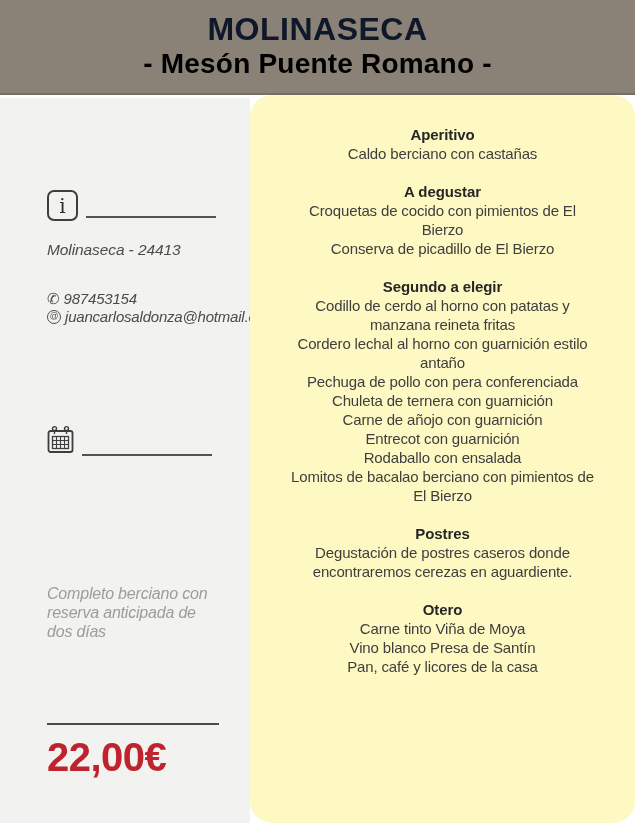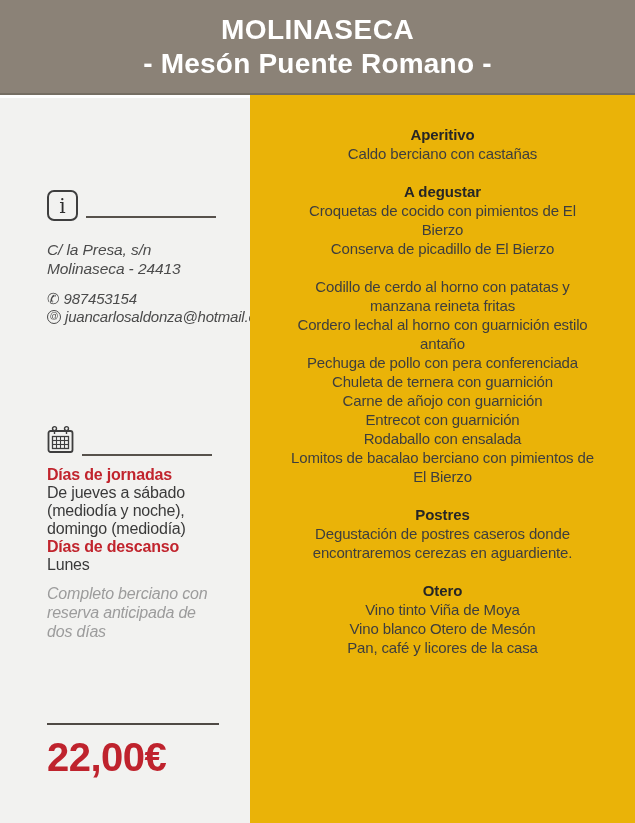--- a/index.html
+++ b/index.html
@@ -11,25 +11,25 @@
   }
   .page { position:relative; width:635px; height:823px; background:#ffffff; overflow:hidden; }
 
   
   .masthead {
     height:95px; background:#8b8277;
     border-bottom:2px solid #756e63;
     text-align:center; padding-top:13px;
   }
   .masthead .title {
-    font-size:28px; font-weight:bold; color:#ffffff;
+    font-size:32px; font-weight:bold; color:#0f172a;
     letter-spacing:0.5px; line-height:33px;
   }
   .masthead .subtitle {
-    font-size:28px; font-weight:bold; color:#ffffff;
+    font-size:28px; font-weight:bold; color:#000000;
     line-height:35px; letter-spacing:0.2px;
   }
 
   
   .content { position:relative; width:635px; height:728px; }
 
   
   .sidebar {
     position:absolute; left:0; top:3px; width:250px; height:725px;
     background:#f2f2f0;
@@ -79,21 +79,21 @@
     font-style:italic; color:#9c9c9c; letter-spacing:-0.2px;
   }
 
   .price-rule-wrap { top:625px; }
   .price-rule { width:172px; height:2px; background:#4f4a45; }
   .block-price { top:637px; font-size:40px; font-weight:bold; color:#bf232d; letter-spacing:-0.5px;text-align:center; }
 
   
   .menu {
     position:absolute; left:250px; top:0; width:385px; height:728px;
-    background:#eab308; padding-top:30px; text-align:center;
+    background:#fef9c3; padding-top:30px; text-align:center;border-radius:22px;
   }
   .menu-inner { width:312px; margin:0 auto; }
   .menu-section { margin-bottom:19px; }
   .section-title {
     font-size:15px; font-weight:bold; color:#262626;
     line-height:19px; letter-spacing:-0.1px;
   }
   .menu-item {
     font-size:15px; color:#3e3e3e; line-height:19px; letter-spacing:-0.15px;
   }
@@ -113,21 +113,20 @@
   <div class="content">
 
     <aside class="sidebar">
 
       <div class="block-info icon-row">
         <span class="info-box">i</span>
         <span class="rule"></span>
       </div>
 
       <div class="block-address">
-        <div>C/ la Presa, s/n</div>
         <div>Molinaseca - 24413</div>
       </div>
 
       <div class="block-contact">
         <div class="contact-row">
           <span class="phone-glyph">✆</span>
           <span class="txt">987453154</span>
         </div>
         <div class="contact-row">
           <span class="at-circle">@</span>
@@ -147,26 +146,20 @@
             <line class="stroke" x1="9.5" y1="11.5" x2="9.5" y2="23.5" stroke-width="1.1"></line>
             <line class="stroke" x1="13.5" y1="11.5" x2="13.5" y2="23.5" stroke-width="1.1"></line>
             <line class="stroke" x1="17.5" y1="11.5" x2="17.5" y2="23.5" stroke-width="1.1"></line>
             <line class="stroke" x1="5.5" y1="15.5" x2="21.5" y2="15.5" stroke-width="1.1"></line>
             <line class="stroke" x1="5.5" y1="19.5" x2="21.5" y2="19.5" stroke-width="1.1"></line>
           </svg>
         </span>
         <span class="rule"></span>
       </div>
 
-      <div class="block-days">
-        <div class="red-label">Días de jornadas</div>
-        <div>De jueves a sábado (mediodía y noche), domingo (mediodía)</div>
-        <div class="red-label">Días de descanso</div>
-        <div>Lunes</div>
-      </div>
 
       <div class="block-note">Completo berciano con reserva anticipada de dos días</div>
 
       <div class="price-rule-wrap">
         <div class="price-rule"></div>
       </div>
 
       <div class="block-price">22,00€</div>
 
     </aside>
@@ -178,38 +171,39 @@
   <p class="menu-item">Caldo berciano con castañas</p>
           </section>
 
   <section class="menu-section">
     <h3 class="section-title">A degustar</h3>
             <p class="menu-item">Croquetas de cocido con pimientos de El Bierzo</p>
             <p class="menu-item">Conserva de picadillo de El Bierzo</p>
           </section>
 
   <section class="menu-section">
+    <h3 class="section-title">Segundo a elegir</h3>
   <p class="menu-item">Codillo de cerdo al horno con patatas y manzana reineta fritas</p>
             <p class="menu-item">Cordero lechal al horno con guarnición estilo antaño</p>
             <p class="menu-item">Pechuga de pollo con pera conferenciada</p>
             <p class="menu-item">Chuleta de ternera con guarnición</p>
             <p class="menu-item">Carne de añojo con guarnición</p>
             <p class="menu-item">Entrecot con guarnición</p>
             <p class="menu-item">Rodaballo con ensalada</p>
             <p class="menu-item">Lomitos de bacalao berciano con pimientos de El Bierzo</p>
           </section>
 
   <section class="menu-section">
     <h3 class="section-title">Postres</h3>
   <p class="menu-item">Degustación de postres caseros donde encontraremos cerezas en aguardiente.</p>
           </section>
 
   <section class="menu-section">
     <h3 class="section-title">Otero</h3>
-  <p class="menu-item">Vino tinto Viña de Moya</p>
-            <p class="menu-item">Vino blanco Otero de Mesón</p>
+  <p class="menu-item">Carne tinto Viña de Moya</p>
+            <p class="menu-item">Vino blanco Presa de Santín</p>
             <p class="menu-item">Pan, café y licores de la casa</p>
           </section>
 </div>
     </main>
 
   </div>
 </div>
 
 </body></html>

